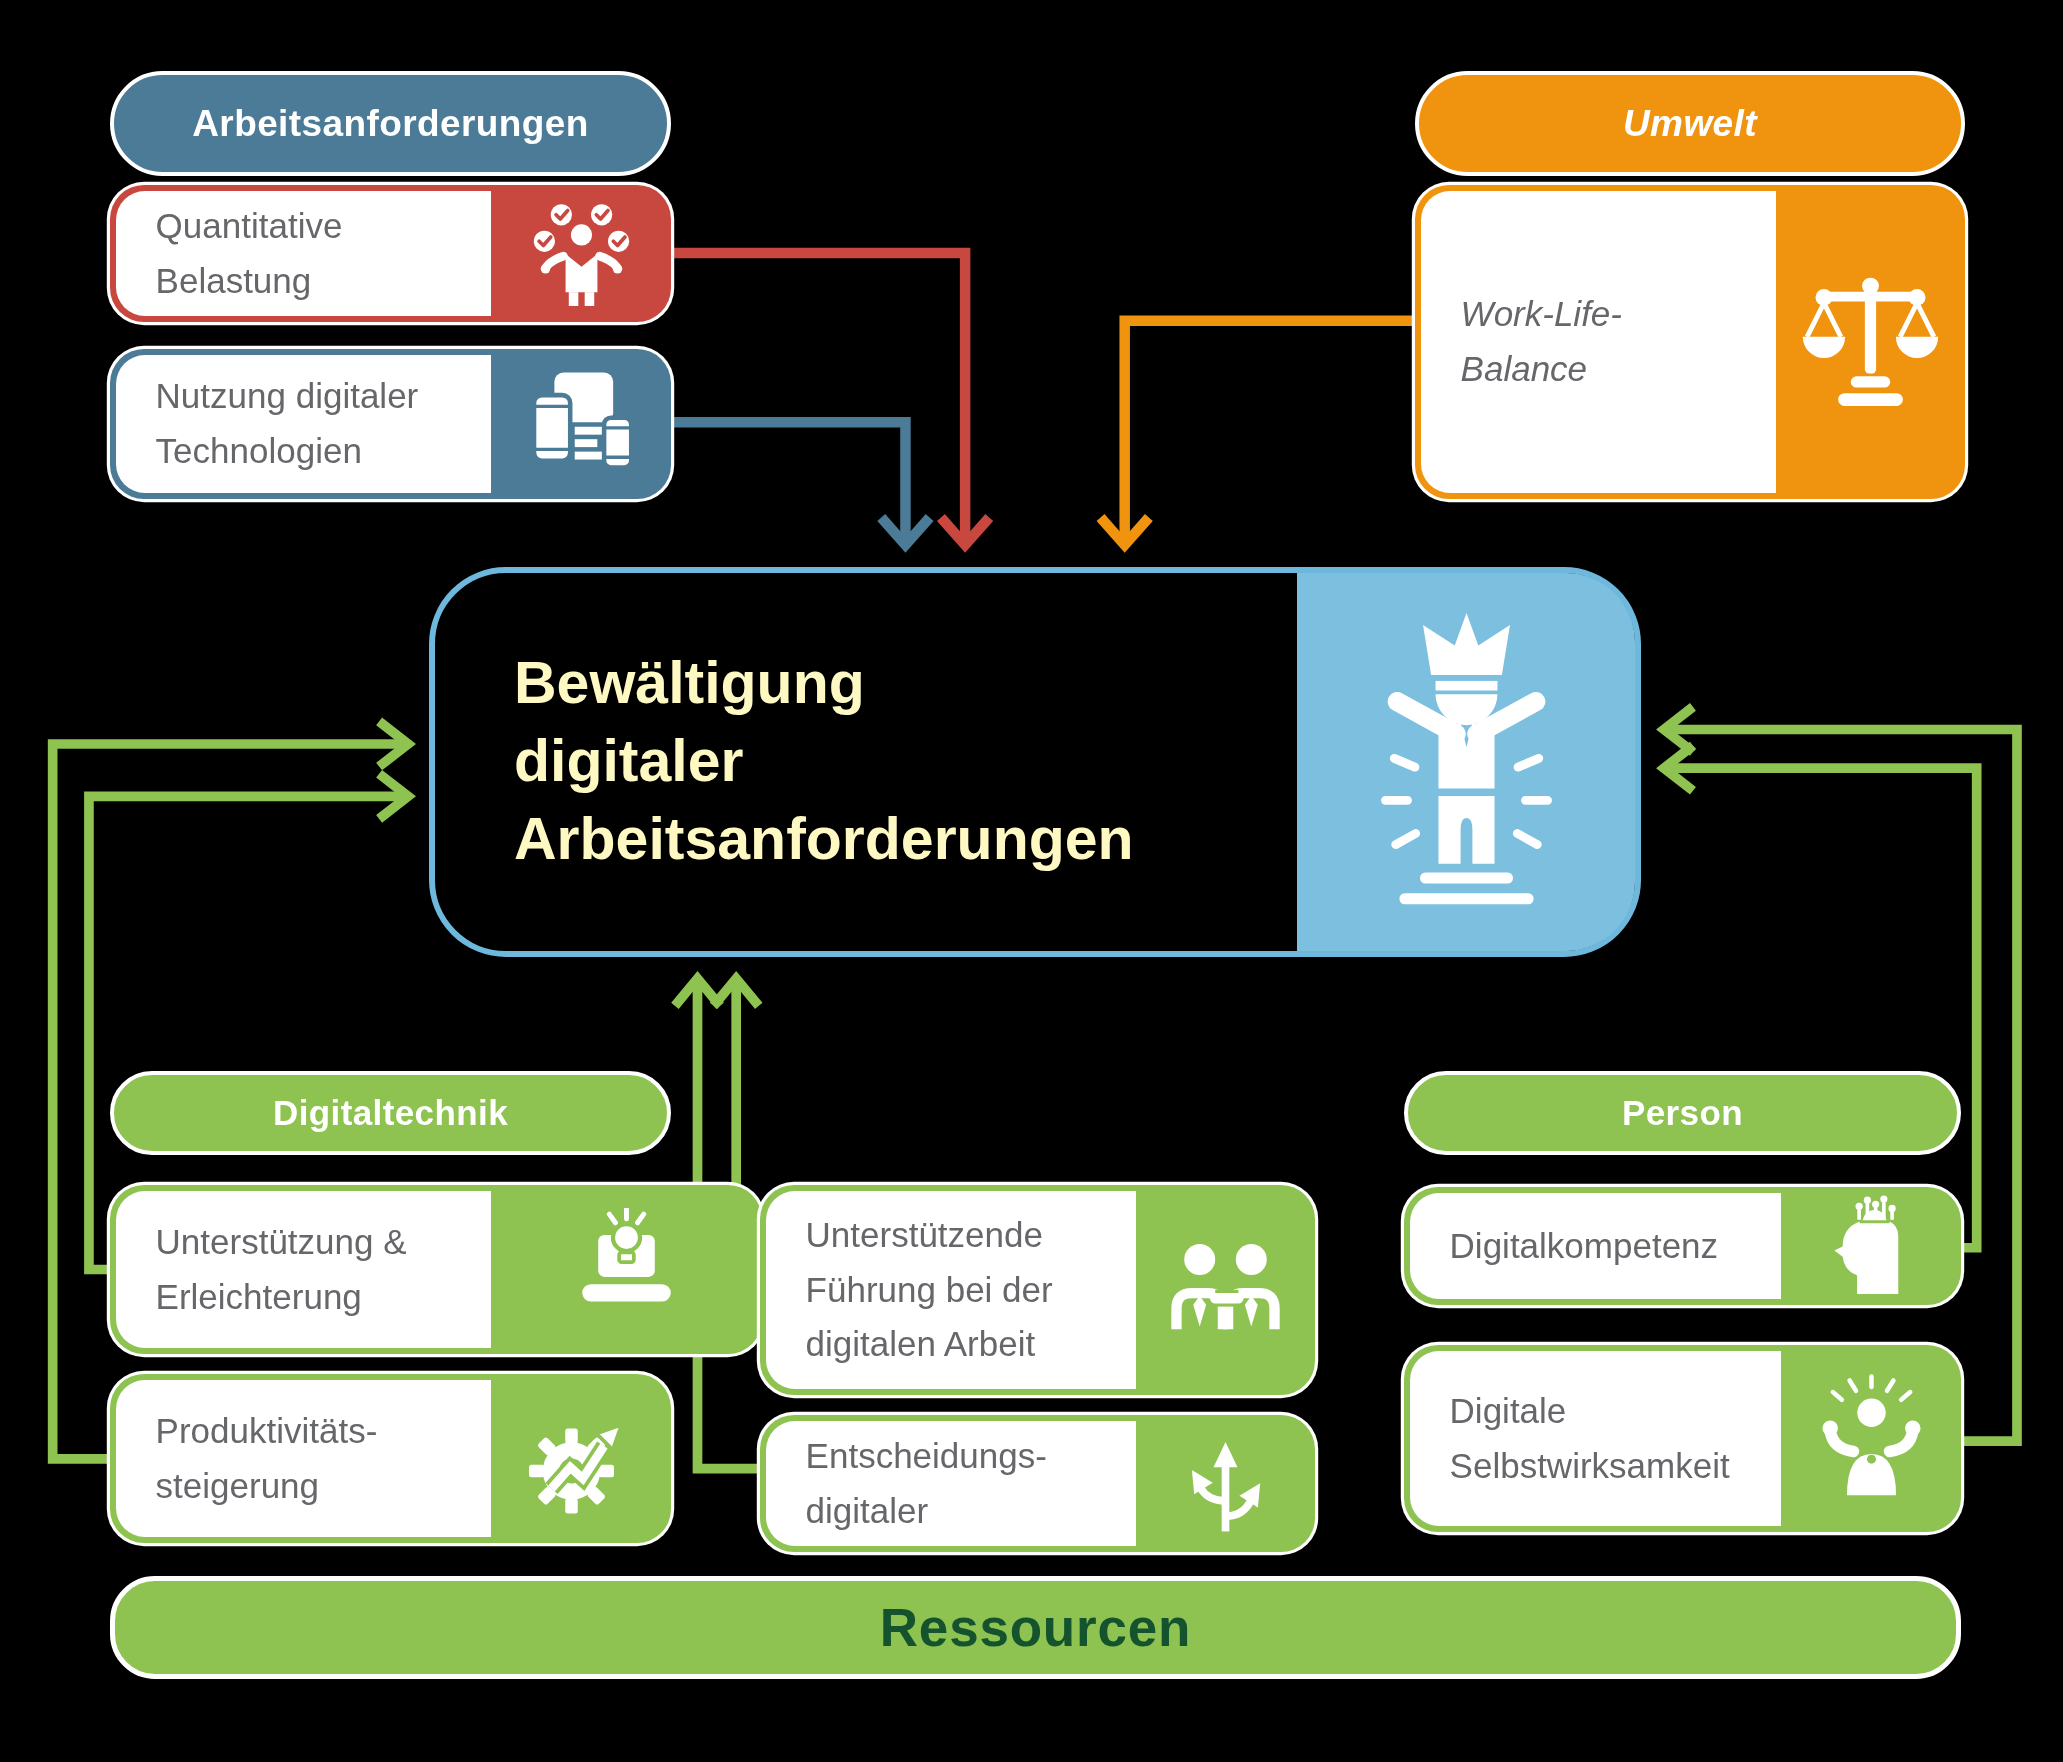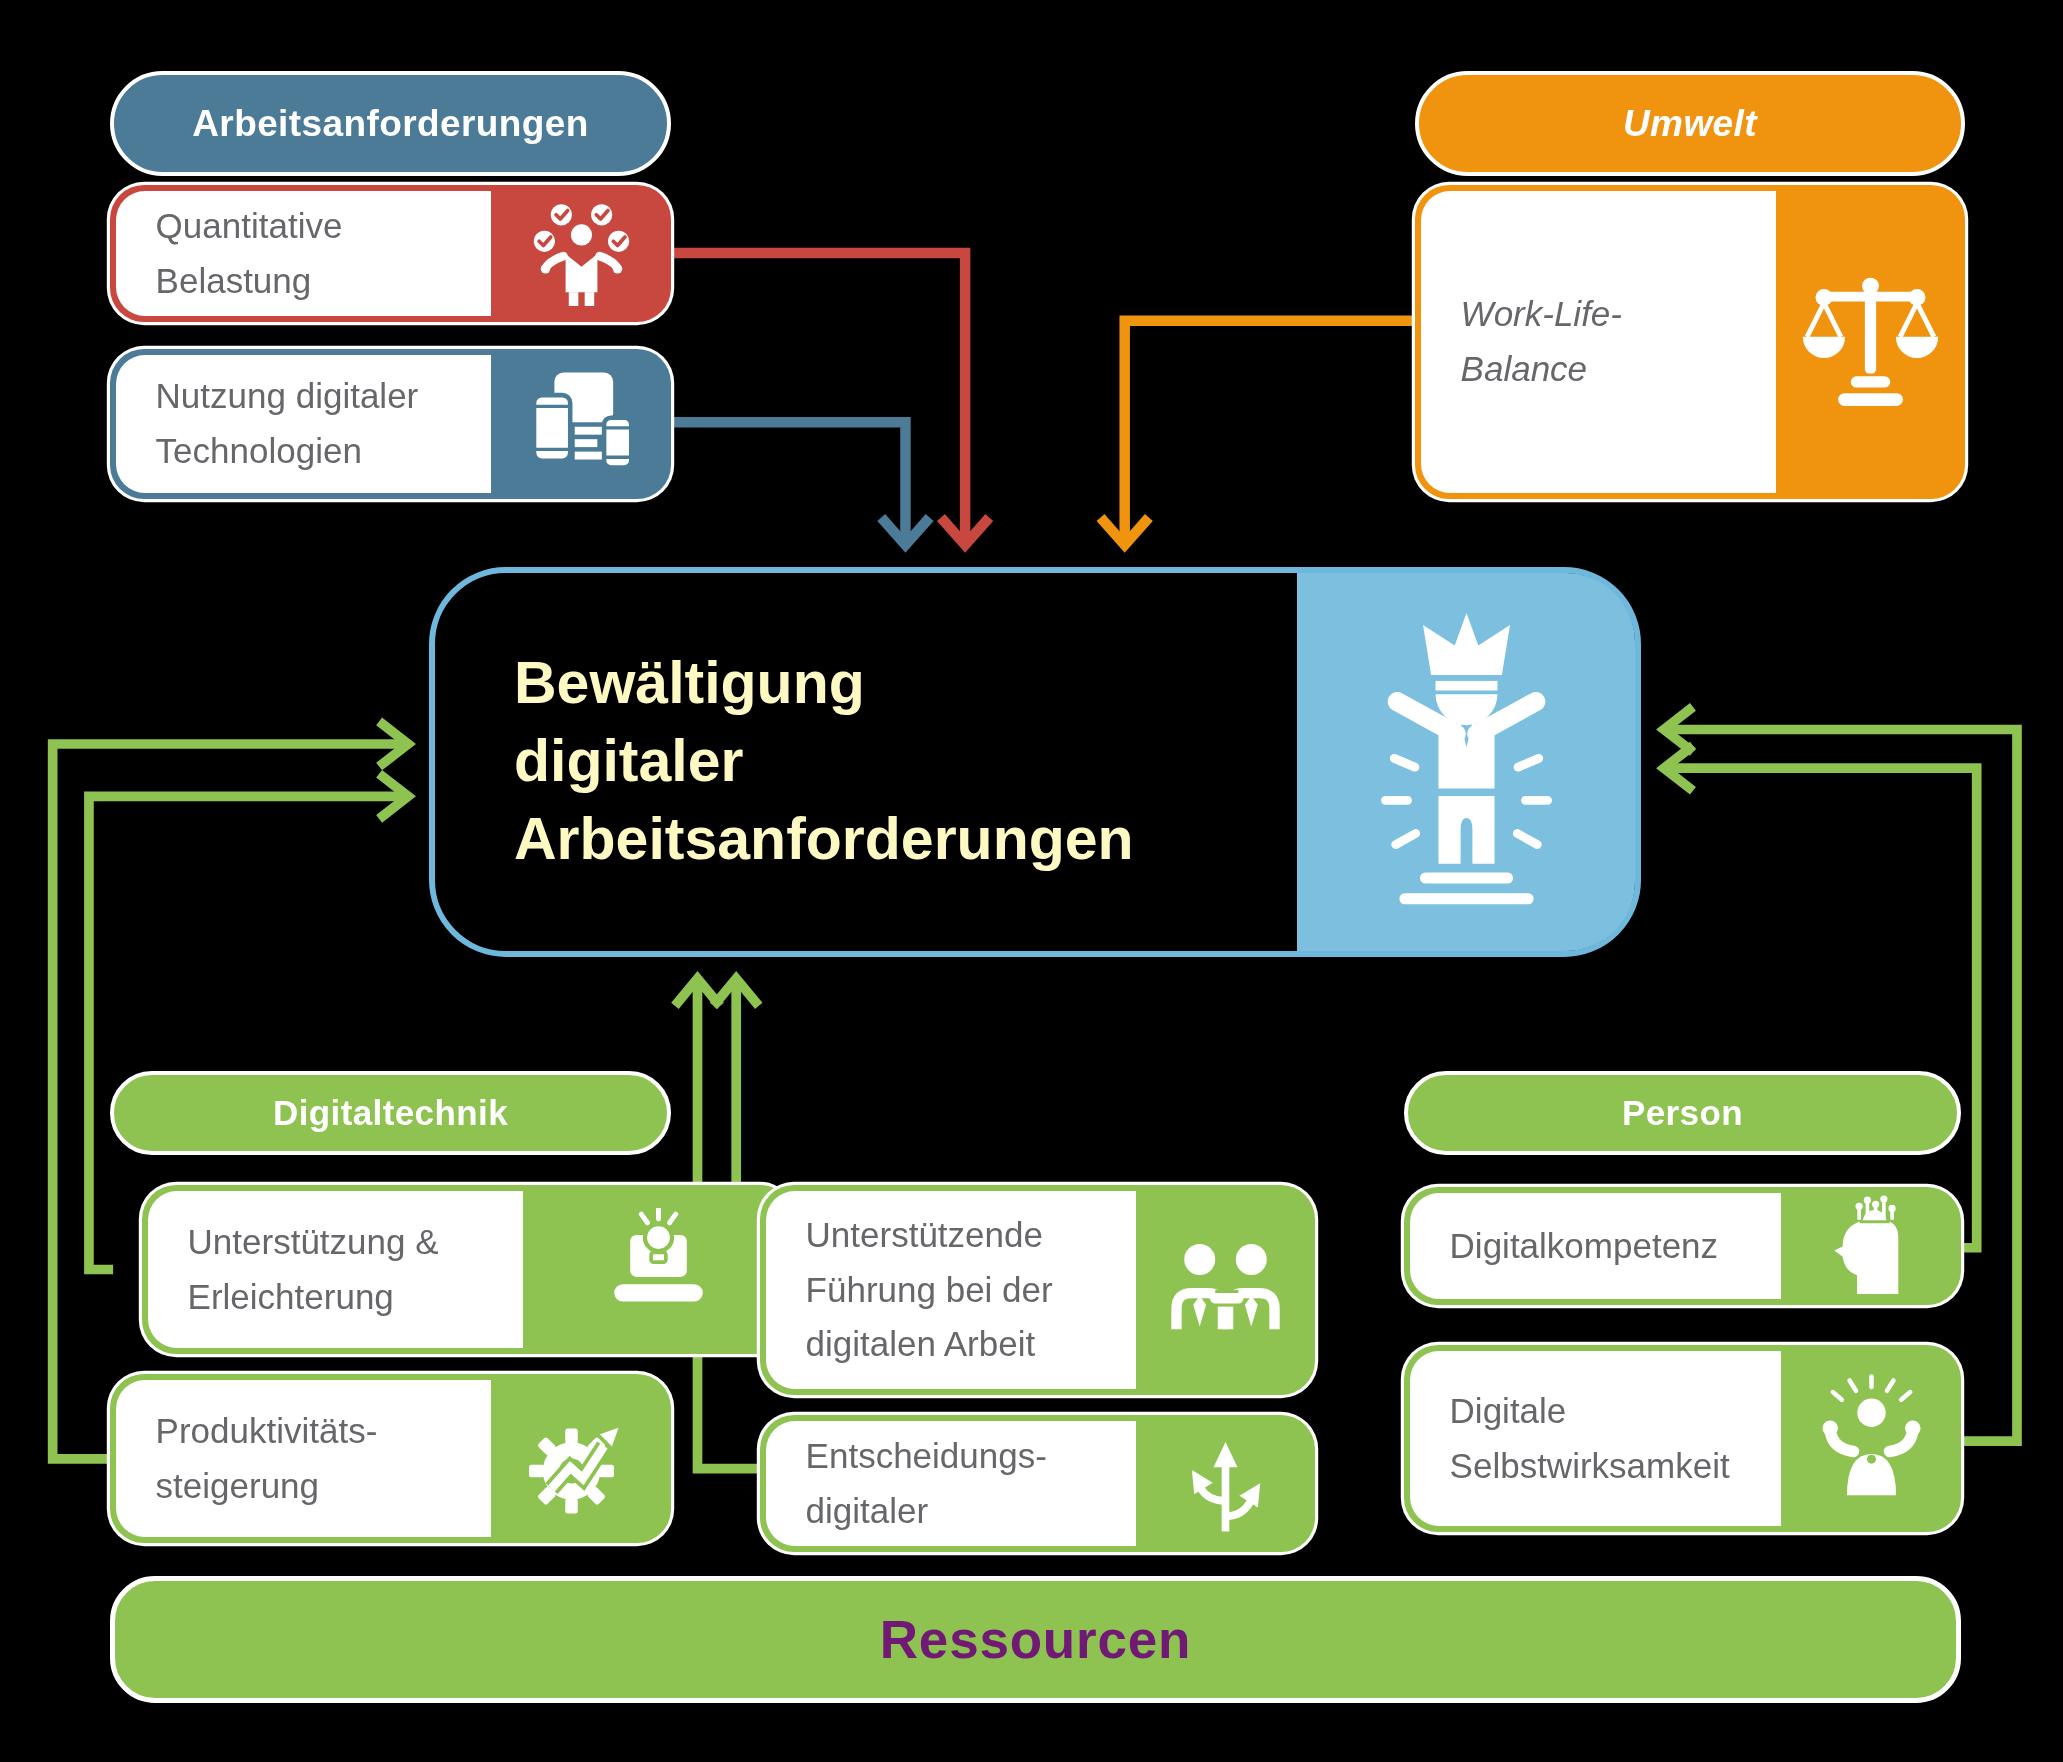--- a/index.html
+++ b/index.html
@@ -42,24 +42,24 @@
   }
   .center-title{
     position:absolute;left:79px;top:50%;transform:translateY(-50%);
     font-size:59px;font-weight:bold;color:#fef9c3;line-height:1.32;white-space:pre-line;
   }
   .center-icon-panel{
     position:absolute;right:0;top:0;bottom:0;width:338px;background:#7cbfdf;color:#7cbfdf;
     border-radius:0 69px 69px 0;display:flex;align-items:center;justify-content:center;
   }
   .resources-bar{
-    position:absolute;z-index:2;left:110px;top:1576px;width:1851px;height:127px;
+    position:absolute;z-index:2;left:110px;top:1576px;width:1851px;height:103px;
     background:#8ec351;border:5.6px solid #fff;border-radius:45px;box-sizing:border-box;
     display:flex;align-items:center;justify-content:center;
-    color:#701a75;font-size:53px;font-weight:bold;letter-spacing:0.8px;
+    color:#14532d;font-size:53px;font-weight:bold;letter-spacing:0.8px;
   }
 </style>
 </head>
 <body>
 
 <div class="wrap">
 
   <svg class="connectors" viewBox="0 0 2560 2186">
     <g fill="none" stroke-width="13">
       <g stroke="#c8483f">
@@ -204,21 +204,21 @@
         <path d="M102 172 L22 128 M130 172 L210 128" stroke="#fff" stroke-width="26" stroke-linecap="round" fill="none"></path>
         <path d="M18 205 L46 217 M6 262 L36 262 M20 322 L47 307 M214 205 L186 217 M226 262 L196 262 M212 322 L185 307" stroke="#fff" stroke-width="12" stroke-linecap="round" fill="none"></path>
       </svg>
     </div>
   </div>
 
   <div class="pill pill-sm bg-green" style="left:110px;top:1071px;width:561px;height:84px;">
     <span>Digitaltechnik</span>
   </div>
 
-  <div class="card bg-green" style="left:110px;top:1185px;width:652px;height:169px;margin-left:32px;--panel:381px;">
+  <div class="card bg-green" style="left:110px;top:1185px;width:652px;height:169px;--panel:381px;">
     <div class="card-body">
       <span class="card-label">Unterstützung &amp;
 Erleichterung</span>
     </div>
     <div class="card-icon">
       <svg width="123" height="123" viewBox="0 0 100 100">
         <path d="M50 1 V9 M36 5 L41 12 M64 5 L59 12" stroke="#fff" stroke-width="4" stroke-linecap="round" fill="none"></path>
         <rect x="27" y="22" width="46" height="34" rx="5" fill="#fff"></rect>
         <circle cx="50" cy="24" r="11" fill="#fff" stroke="currentColor" stroke-width="3.5"></circle>
         <rect x="44" y="36" width="12" height="8" rx="2" fill="#fff" stroke="currentColor" stroke-width="3"></rect>

